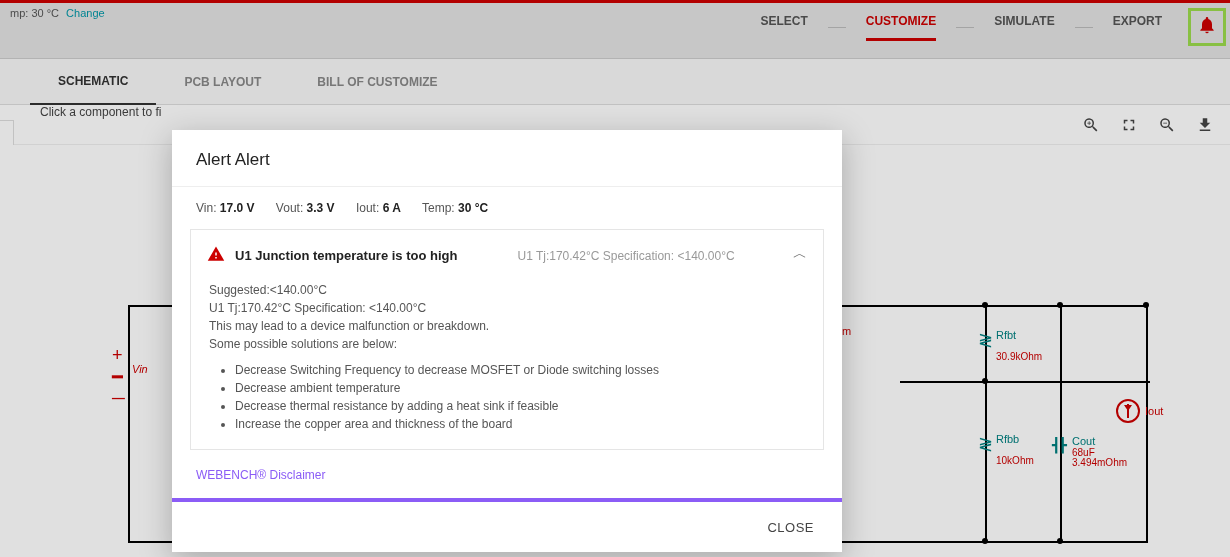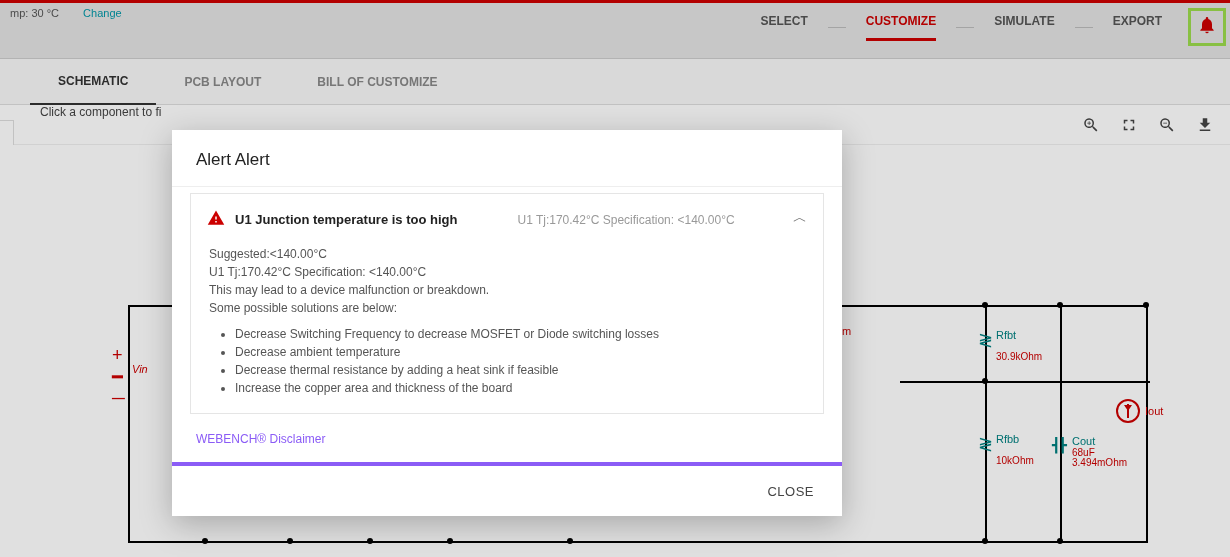--- a/index.html
+++ b/index.html
@@ -1,21 +1,21 @@
 <!DOCTYPE html>
 <html><head>
 <meta charset="utf-8">
 <style>
 *{box-sizing:border-box;margin:0;padding:0;font-family:Arial,Helvetica,sans-serif}
 body{width:1230px;height:557px;background:#e8e8e8;position:relative;overflow:hidden}
 .redbar{position:absolute;top:0;left:0;right:0;height:3px;background:#c00}
 .header{position:absolute;top:3px;left:0;right:0;height:56px;background:#e3e3e3;border-bottom:1px solid #ccc;padding-left:10px}
 .header .title{font-size:16px;font-weight:700;color:#333;padding-top:6px}
 .header .sub{font-size:11px;color:#555;margin-top:4px}
-.header .sub a{color:#0097a7;text-decoration:none;margin-left:21px;cursor:pointer}
+.header .sub a{color:#0097a7;text-decoration:none;margin-left:4px;cursor:pointer}
 .steps{position:absolute;top:14px;right:48px;display:flex;align-items:center;font-size:12px;font-weight:700;color:#555}
 .step{padding:0 20px;cursor:pointer}
 .step.active{color:#c00}
 .step.active::after{content:"";display:block;height:3px;background:#c00;margin-top:10px}
 .step:not(.active)::after{content:"";display:block;height:3px;background:transparent;margin-top:10px}
 .step-line{width:18px;height:1px;background:#bbb}
 .bell-box{position:absolute;top:8px;right:4px;width:38px;height:38px;border:3px solid #9bdb4d;background:#e3e3e3;display:flex;align-items:center;justify-content:center;cursor:pointer}
 .bell-icon svg{width:20px;height:20px;fill:#c00}
 .annot{position:absolute;top:60px;right:16px;width:150px;text-align:center;font-size:12px;font-weight:700;color:#c00;line-height:1.3}
 .subtabs{position:absolute;top:59px;left:0;right:0;height:46px;background:#f7f7f7;border-bottom:1px solid #ddd;display:flex;align-items:center;padding-left:30px}
@@ -169,20 +169,26 @@
   </div>
 
   <div class="iout" style="left:1116px;top:254px"></div>
   <div class="vin-label" style="left:1145px;top:260px;font-style:normal">Iout</div>
 </div>
 
 <div class="overlay"></div>
 
 <div class="modal">
   <div class="modal-head">Alert Alert</div>
+  <div class="modal-params">
+    <span>Vin:</span> <b>17.0 V</b>
+    <span>Vout:</span> <b>3.3 V</b>
+    <span>Iout:</span> <b>6 A</b>
+    <span>Temp:</span> <b>30 °C</b>
+  </div>
   <div class="acc">
     <div class="acc-head">
       <span class="warn"><svg viewBox="0 0 24 24">
             <path d="M1 21h22L12 2 1 21zm12-3h-2v-2h2v2zm0-4h-2v-4h2v4z"></path>
           </svg></span>
       <span class="t">U1 Junction temperature is too high</span>
       <span class="d">U1 Tj:170.42°C Specification: &lt;140.00°C</span>
       <span class="chev">︿</span>
     </div>
     <div class="acc-body">

